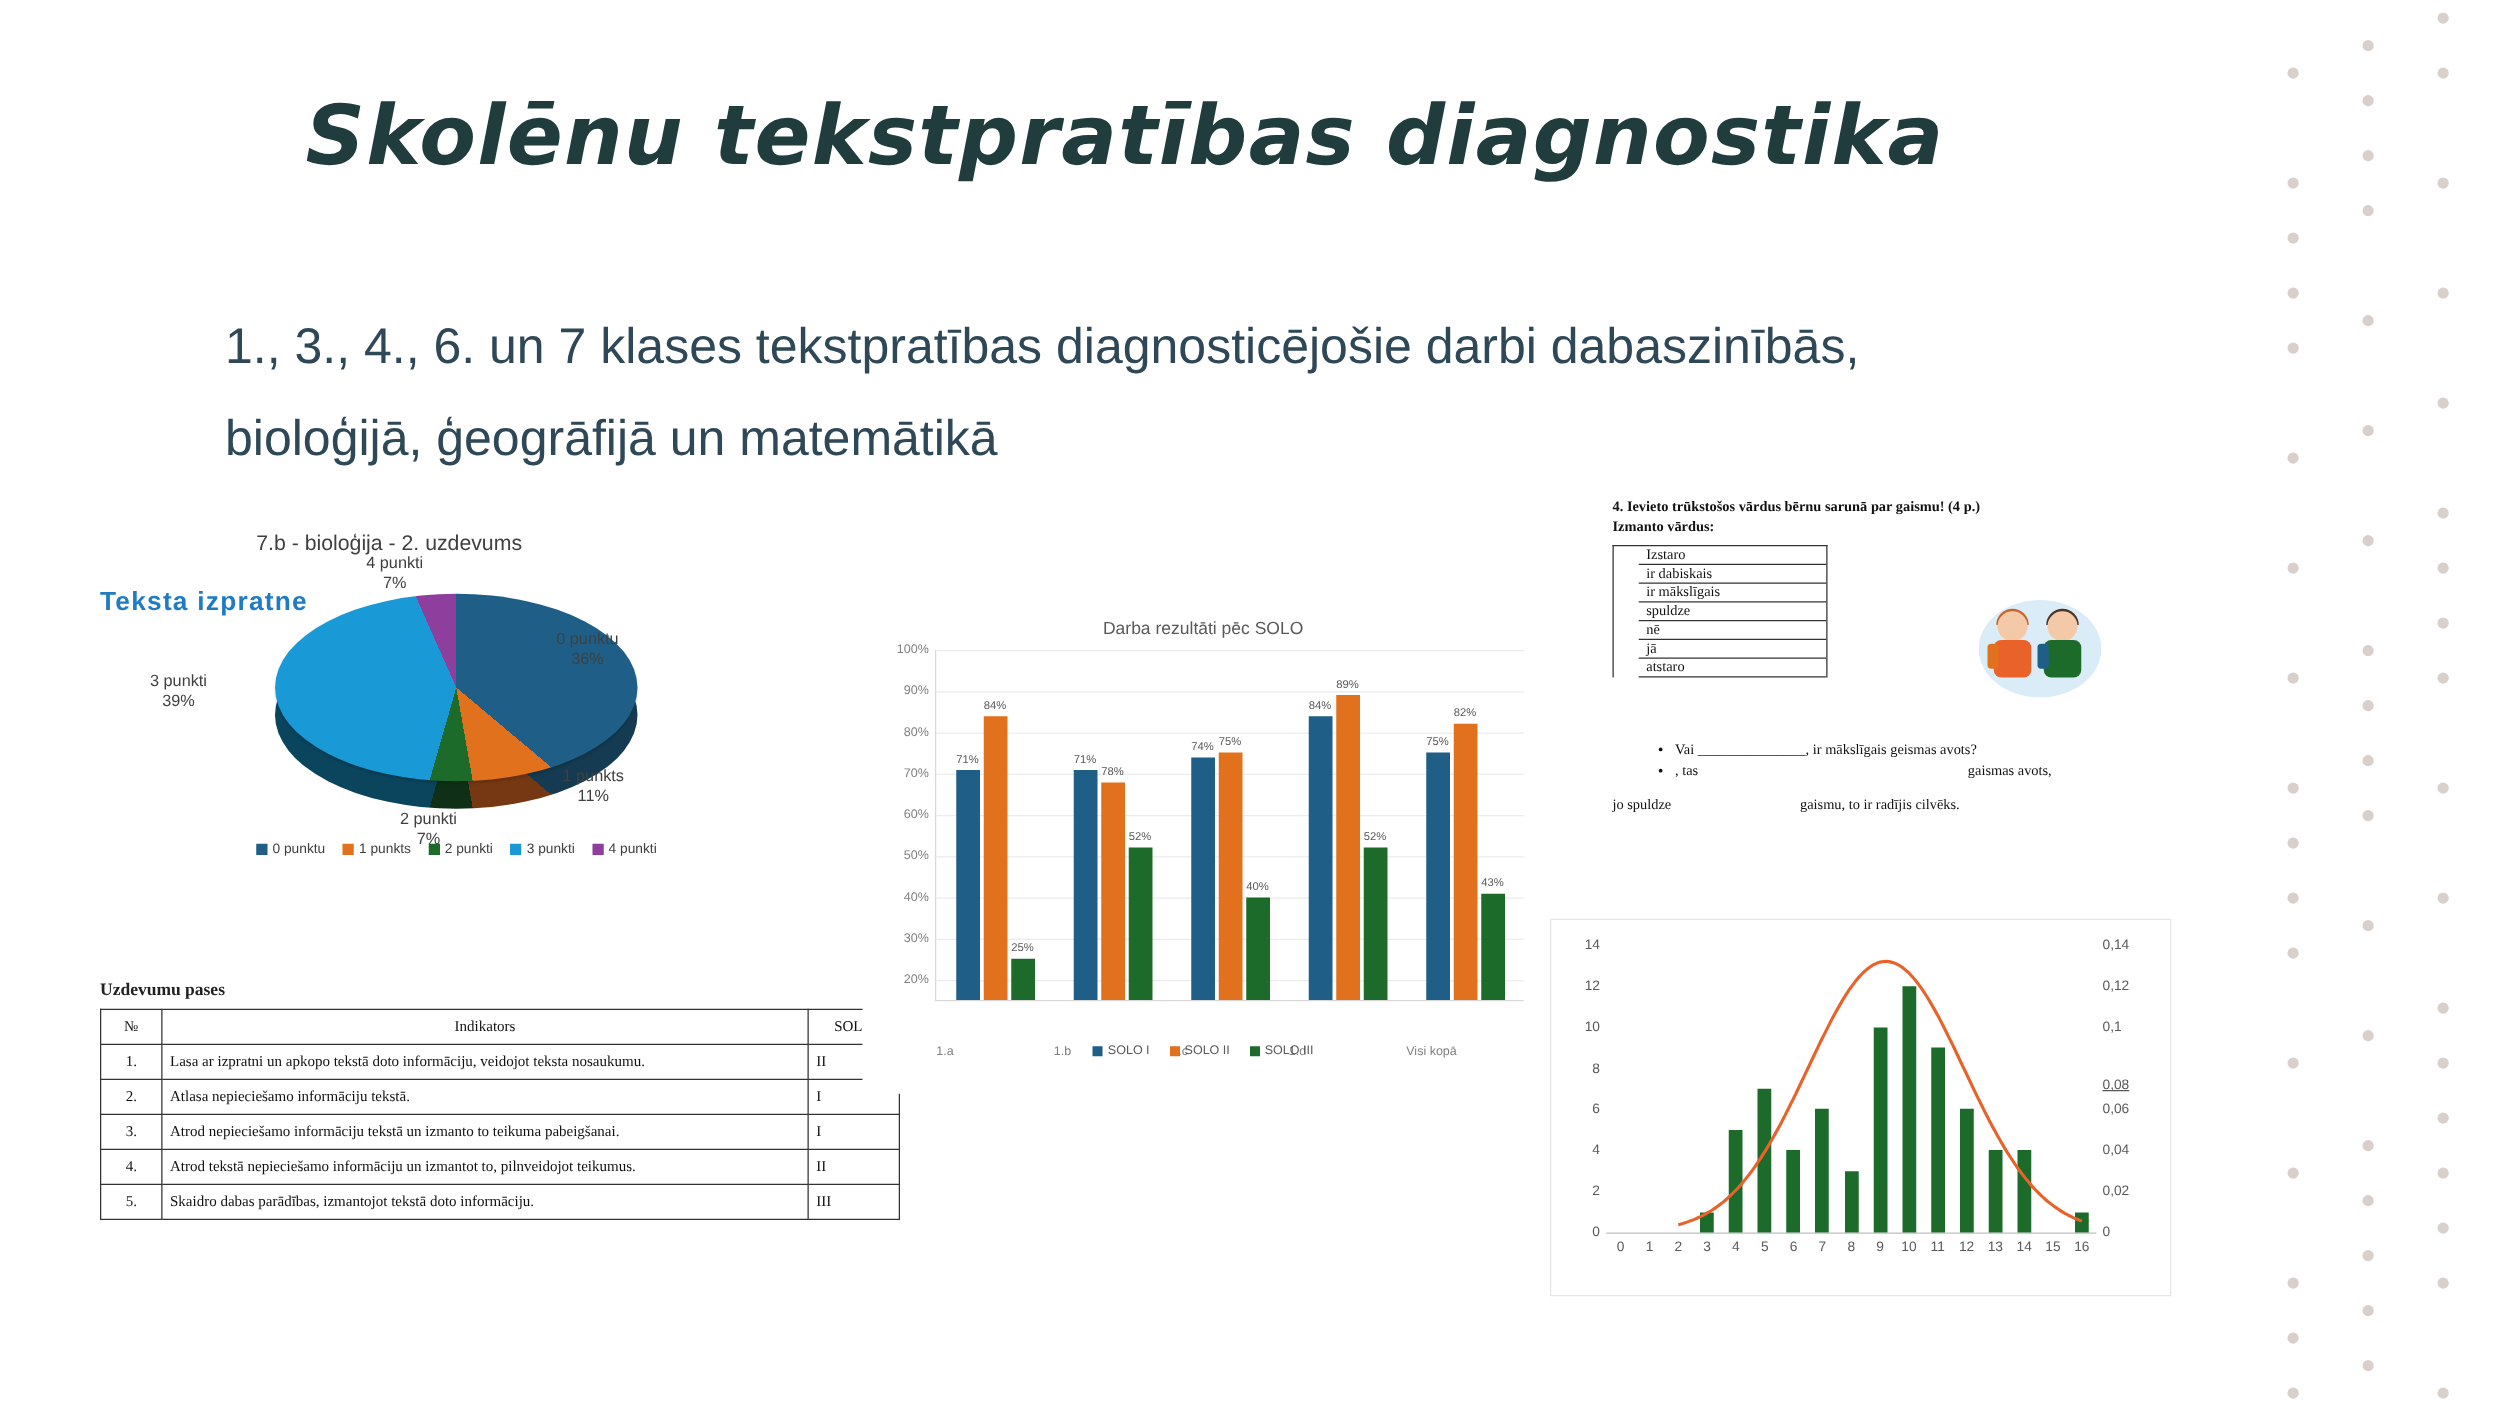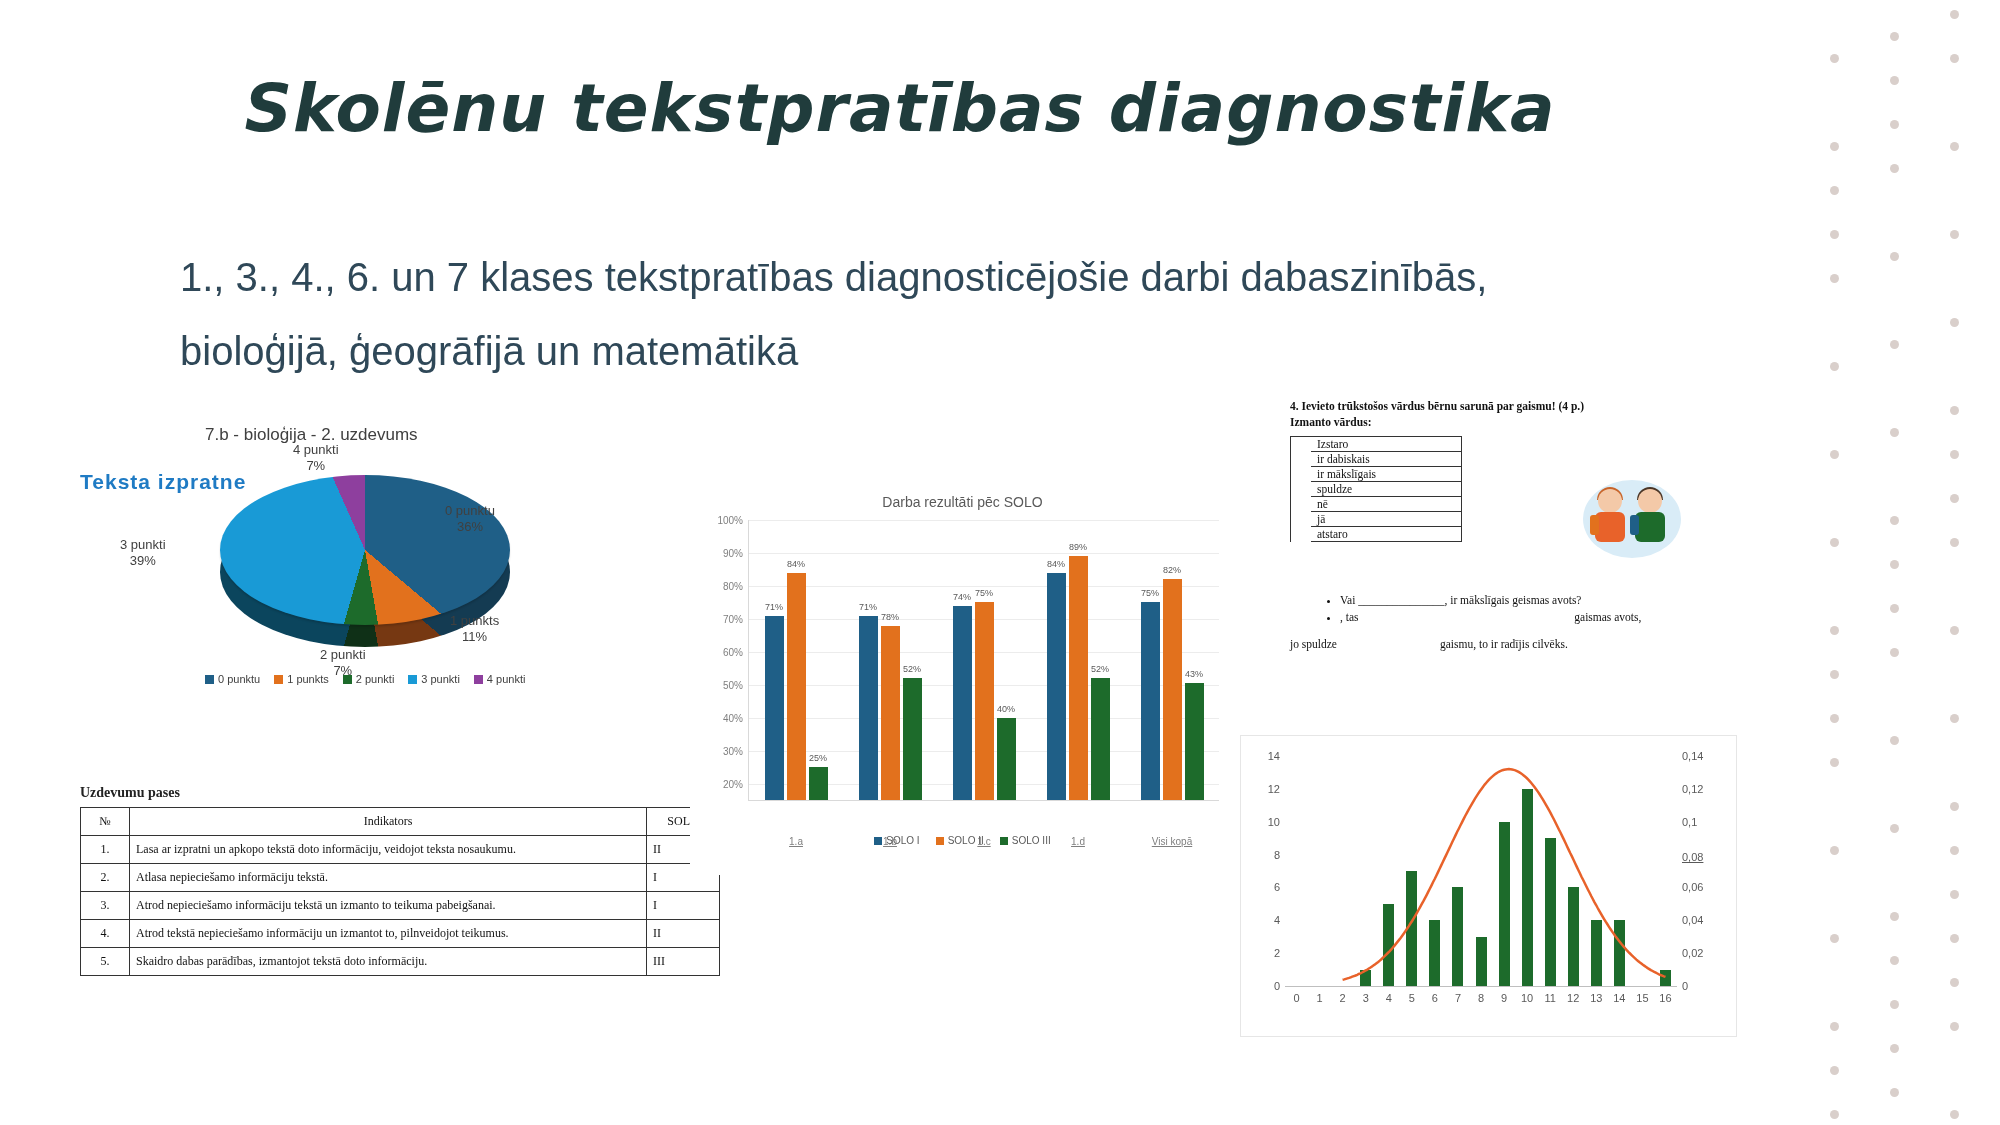--- a/index.html
+++ b/index.html
@@ -200,24 +200,23 @@
     top: -14px;
     left: 50%;
     transform: translateX(-50%);
     font-size: 9px;
     color: #595959;
     white-space: nowrap;
   }
   .solo-xlabel {
     position: absolute;
     top: 316px;
-    text-align: center;
+    text-align: left;
     font-size: 10px;
     color: #7f7f7f;
-    text-decoration: underline;
   }
   #solo-legend {
     position: absolute;
     left: 0; top: 345px; width: 545px;
     display: flex;
     justify-content: center;
     gap: 16px;
     font-size: 10px;
     color: #595959;
   }
@@ -525,21 +524,21 @@
         </div>
       </div>
       <div class="solo-xlabel" style="left: 282px; width: 94px;">1.d</div>
       <div class="solo-group" style="left: 376px; width: 94px;">
         <div class="solo-bar" style="height: 197.647px; background: rgb(31, 95, 135);">
           <span>75%</span>
         </div>
         <div class="solo-bar" style="height: 220.706px; background: rgb(226, 113, 29); margin-top: 12px;">
           <span>82%</span>
         </div>
-        <div class="solo-bar" style="height: 117px; background: rgb(29, 107, 43);">
+        <div class="solo-bar" style="height: 85px; background: rgb(29, 107, 43);">
           <span>43%</span>
         </div>
       </div>
       <div class="solo-xlabel" style="left: 376px; width: 94px;">Visi kopā</div>
     </div>
   <div id="solo-legend">
     <div class="item">
         <span class="sw" style="background:#1f5f87"></span>
         <span>SOLO I</span>
       </div>
@@ -602,21 +601,21 @@
   <div id="hist-plot">
       <div class="hist-ytick" style="top: 230px;">0</div>
       <div class="hist-ytick-r" style="top: 230px;">0</div>
       <div class="hist-ytick" style="top: 197.143px;">2</div>
       <div class="hist-ytick-r" style="top: 197.143px;">0,02</div>
       <div class="hist-ytick" style="top: 164.286px;">4</div>
       <div class="hist-ytick-r" style="top: 164.286px;">0,04</div>
       <div class="hist-ytick" style="top: 131.429px;">6</div>
       <div class="hist-ytick-r" style="top: 131.429px;">0,06</div>
       <div class="hist-ytick" style="top: 98.5714px;">8</div>
-      <div class="hist-ytick-r" style="top: 101px; text-decoration: underline;">0,08</div>
+      <div class="hist-ytick-r" style="top: 112px; text-decoration: underline;">0,08</div>
       <div class="hist-ytick" style="top: 65.7143px;">10</div>
       <div class="hist-ytick-r" style="top: 65.7143px;">0,1</div>
       <div class="hist-ytick" style="top: 32.8571px;">12</div>
       <div class="hist-ytick-r" style="top: 32.8571px;">0,12</div>
       <div class="hist-ytick" style="top: 0px;">14</div>
       <div class="hist-ytick-r" style="top: 0px;">0,14</div>
       <div class="hist-xlabel" style="left: 11.5294px;">0</div>
       <div class="hist-xlabel" style="left: 34.5882px;">1</div>
       <div class="hist-xlabel" style="left: 57.6471px;">2</div>
       <div class="hist-bar" style="left: 75.2059px; height: 16.4286px;"></div>

